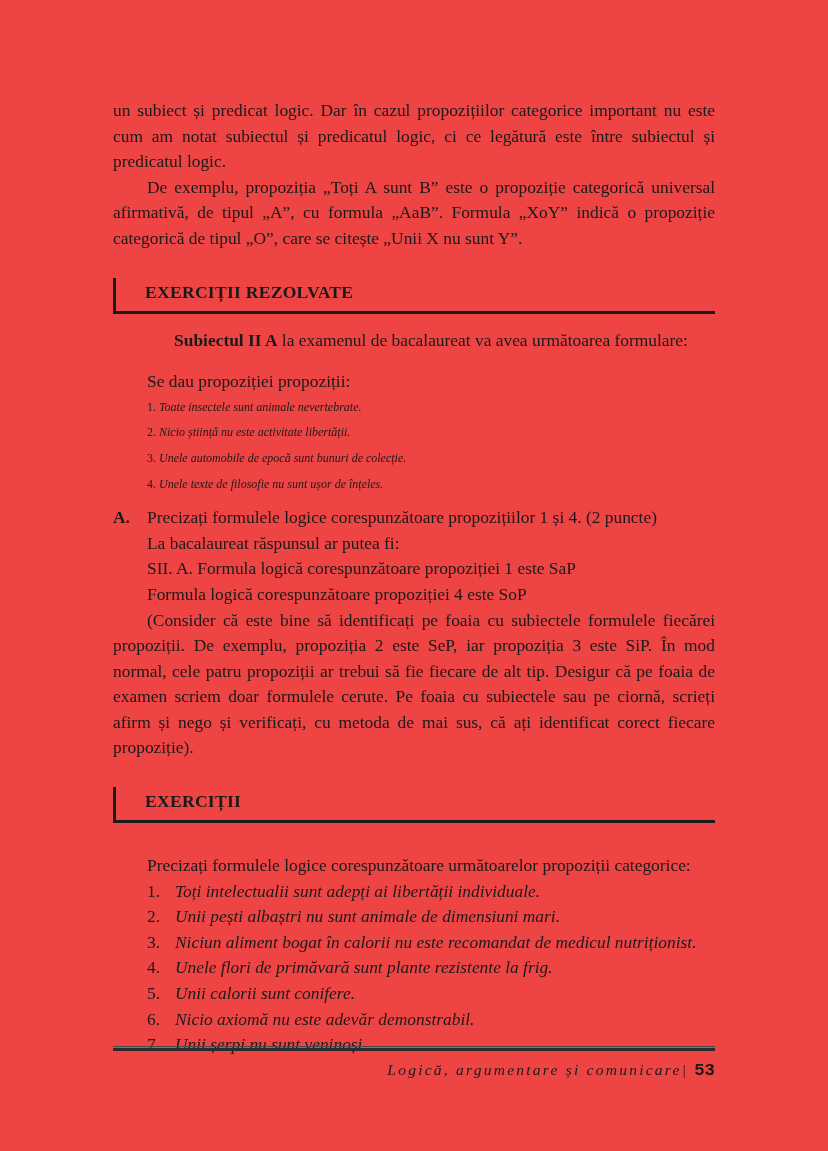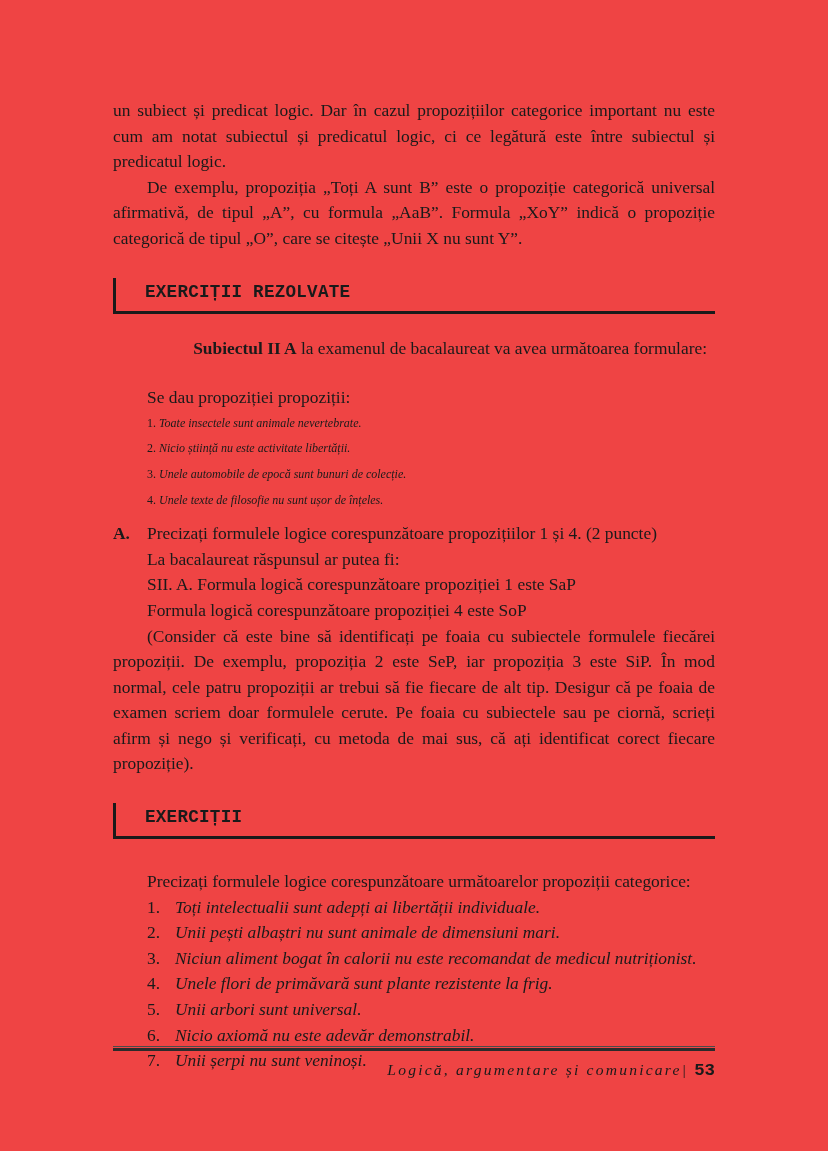--- a/index.html
+++ b/index.html
@@ -41,21 +41,20 @@
   .para.indent {
     text-indent: 34px;
   }
   .para.noindent { text-indent: 0; }
 
   
   .section-head {
     position: relative;
     margin-top: 26px;
     padding-left: 32px;
-    font-family: Liberation Mono, monospace;
   }
   .section-head .bar {
     position: absolute;
     left: 0;
     top: 0px;
     width: 3px;
     height: 34px;
     background: #1a1a1a;
   }
   .section-head .title {
@@ -72,23 +71,23 @@
     top: 33px;
     width: 602px;
     height: 3px;
     background: #1a1a1a;
   }
 
   
   .lead {
     font-size: 17.4px;
     line-height: 25.6px;
-    margin: 8px;
-    padding-left: 34px;
-    text-align: right;
+    margin: 0;
+    padding-left: 34px;
+    text-align: center;
   }
   .lead b { font-weight: bold; }
 
   .plain-line {
     font-size: 17.4px;
     line-height: 25.6px;
     margin: 0;
     padding-left: 34px;
     text-align: left;
   }
@@ -243,21 +242,21 @@
     <div class="spacer-24"></div>
     <div class="spacer-12"></div>
 
     <p class="para noindent" style="padding-left:34px; width:568px;">Precizați formulele logice corespunzătoare următoarelor propoziții categorice:</p>
 
     <ul class="hang-list">
       <li class="single"><span class="num">1.</span><span>Toți intelectualii sunt adepți ai libertății individuale.</span></li>
       <li class="single"><span class="num">2.</span><span>Unii pești albaștri nu sunt animale de dimensiuni mari.</span></li>
       <li><span class="num">3.</span><span>Niciun aliment bogat în calorii nu este recomandat de medicul nutriționist.</span></li>
       <li class="single"><span class="num">4.</span><span>Unele flori de primăvară sunt plante rezistente la frig.</span></li>
-      <li class="single"><span class="num">5.</span><span>Unii arbori sunt universal.</span></li>
+      <li class="single"><span class="num">5.</span><span>Unii calorii sunt conifere.</span></li>
       <li class="single"><span class="num">6.</span><span>Nicio axiomă nu este adevăr demonstrabil.</span></li>
       <li class="single"><span class="num">7.</span><span>Unii șerpi nu sunt veninoși.</span></li>
     </ul>
 
   </div>
 
   <div class="footer">
     <div class="rule-thin"></div>
     <div class="rule-thick"></div>
     <div class="ftext"><span>Logică, argumentare și comunicare|</span><span class="pageno">53</span></div>

